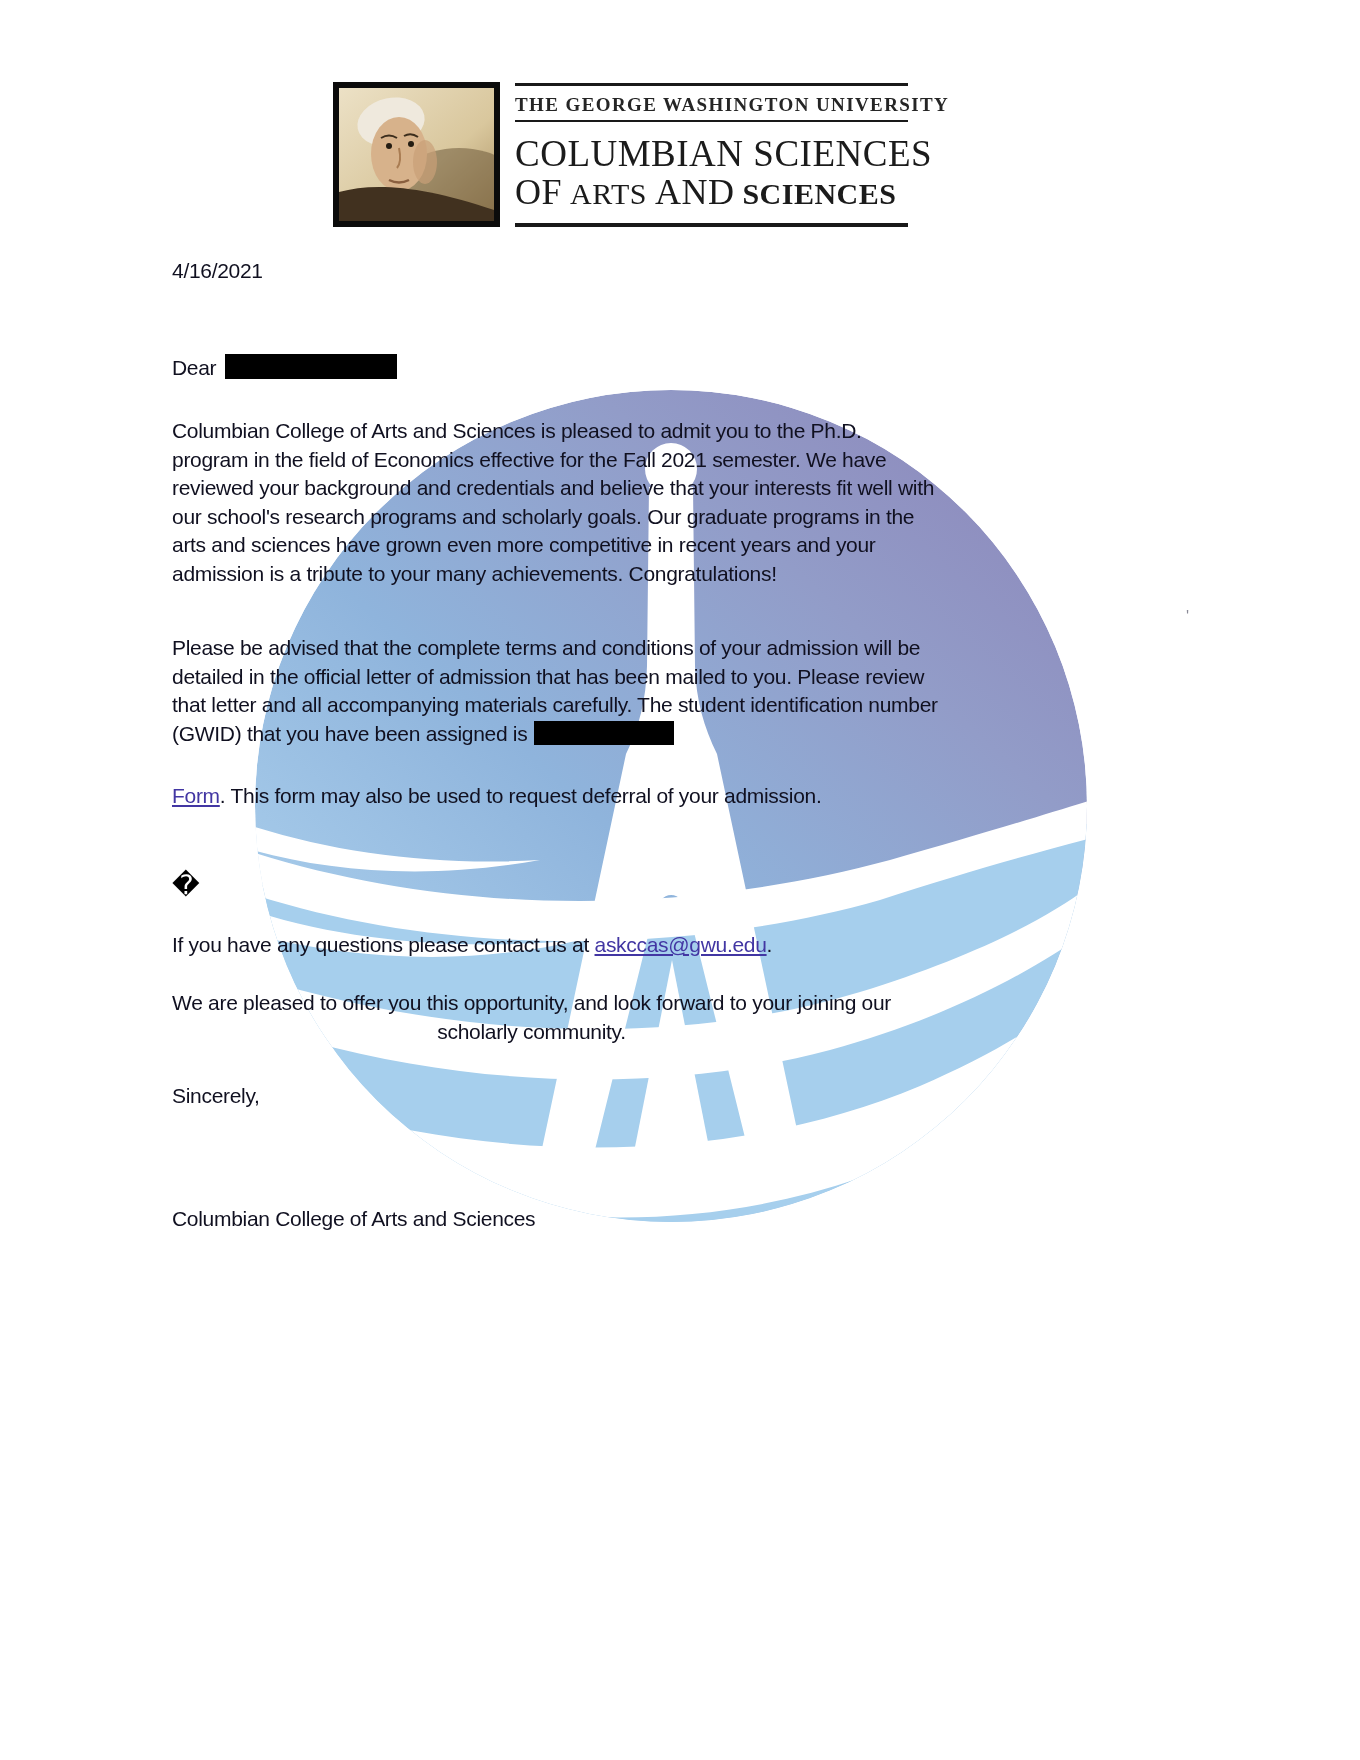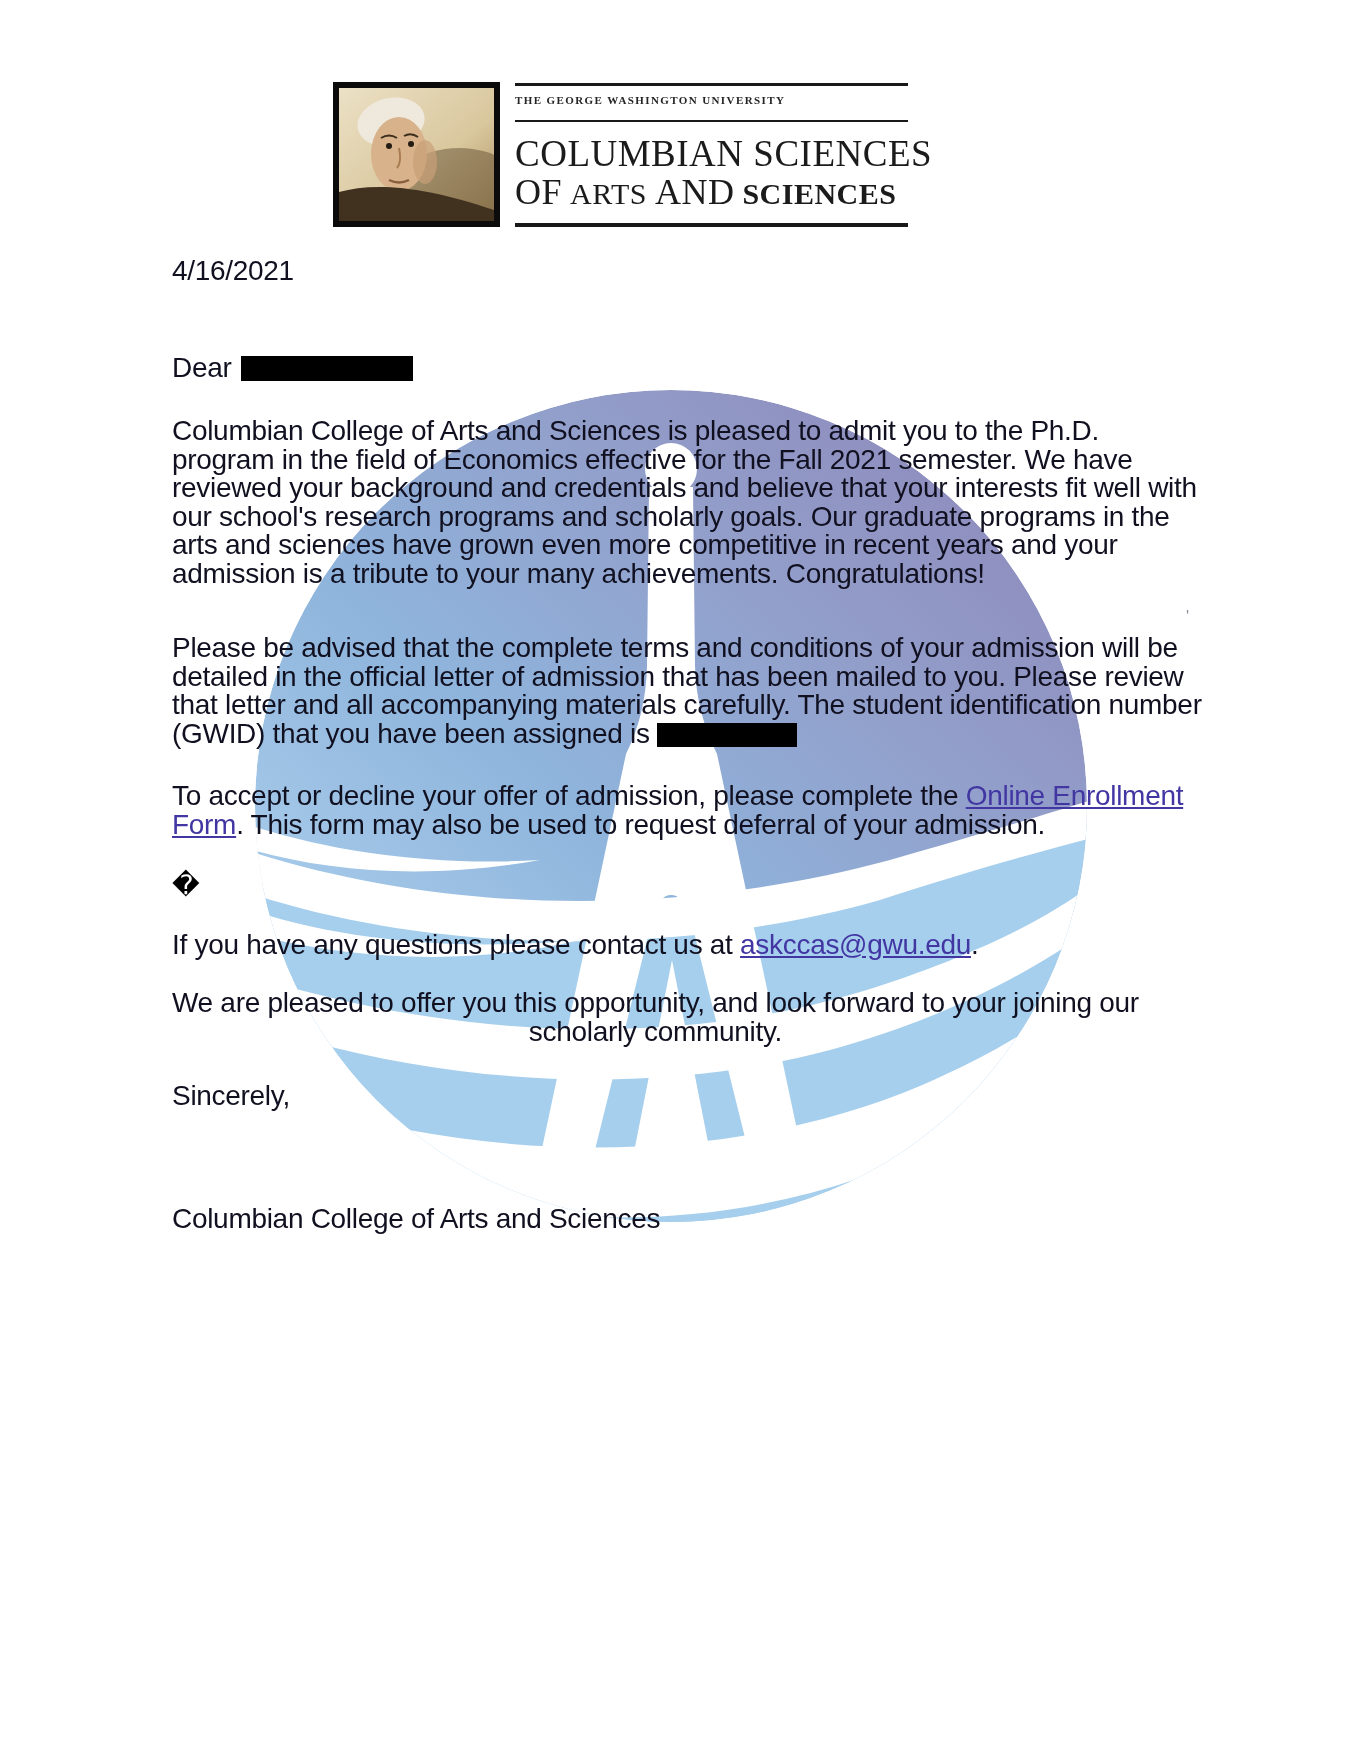--- a/index.html
+++ b/index.html
@@ -19,39 +19,39 @@
   .hdr-portrait{
     position:absolute;left:333px;top:82px;width:155px;height:133px;
     border:6px solid #0b0b0b;z-index:3;
   }
   .hdr-portrait svg{display:block;}
   .hdr-text{position:absolute;left:515px;top:83px;width:393px;height:146px;z-index:3;
     font-family:"Liberation Serif","DejaVu Serif",serif;color:#1c1c1c;}
   .hdr-rule{position:absolute;left:0;width:393px;background:#191919;}
   .hdr-univ{
     position:absolute;left:0;top:11px;width:393px;
-    font-size:11px;font-weight:bold;letter-spacing:1.4px;white-space:nowrap;
+    font-size:19px;font-weight:bold;letter-spacing:1.4px;white-space:nowrap;
     color:#252525;
   }
   .hdr-college1{
     position:absolute;left:0;top:49px;font-size:37px;letter-spacing:0.5px;
     white-space:nowrap;color:#1b1b1b;
   }
   .hdr-college2{
     position:absolute;left:0;top:88px;white-space:nowrap;color:#1b1b1b;letter-spacing:0.5px;
   }
   .hdr-college2 .big{font-size:30px;}
   .hdr-college2 .small{font-size:36px;}
   .hdr-college2 span{margin-right:8px;}
   .hdr-college2 span:last-child{margin-right:6px;font-weight:bold;}
 
   
   .txt{
     position:absolute;left:172px;z-index:2;
-    font-size:28px;letter-spacing:-0.3px;line-height:28.5px;
+    font-size:21px;letter-spacing:-0.3px;line-height:28.5px;
     color:#101020;white-space:nowrap;
   }
   .txt .line{white-space:nowrap;}
   a.lnk{color:#4236a3;text-decoration:underline;cursor:pointer;}
   .redact{
     display:inline-block;background:#000;vertical-align:-4px;
   }
   .redact.name{width:172px;height:25px;margin-left:9px;}
   .redact.gwid{width:140px;height:24px;margin-left:7px;}
   .fffd{position:absolute;left:172px;top:869px;z-index:2;
@@ -155,23 +155,20 @@
     <div class="line">Please be advised that the complete terms and conditions of your admission will be</div>
     <div class="line">detailed in the official letter of admission that has been mailed to you. Please review</div>
     <div class="line">that letter and all accompanying materials carefully. The student identification number</div>
     <div class="line">
       <span>(GWID) that you have been assigned is</span><span class="redact gwid"></span>
     </div>
   </div>
 
   <div class="txt" style="top:782px;">
     <div class="line">
-      <span>To accept or decline your offer of admission, please complete the </span><a class="lnk" href="#">Online Enrollment</a>
-    </div>
-    <div class="line">
       <a class="lnk" href="#">Form</a><span>. This form may also be used to request deferral of your admission.</span>
     </div>
   </div>
 
   <div class="fffd">�</div>
 
   <div class="txt" style="top:931px;">
     <span>If you have any questions please contact us at </span><a class="lnk" href="#">askccas@gwu.edu</a><span>.</span>
   </div>
 

